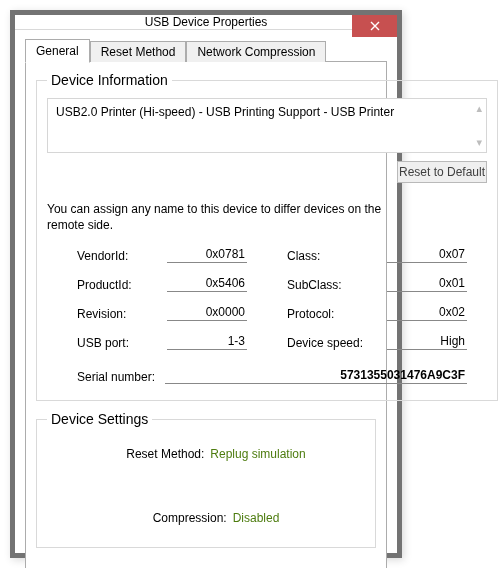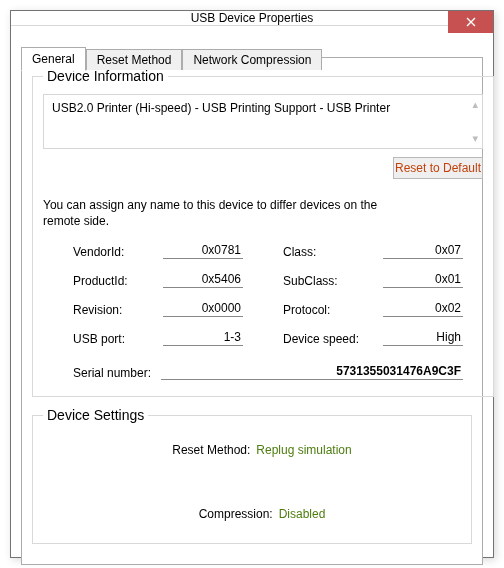--- a/index.html
+++ b/index.html
@@ -5,23 +5,23 @@
   * { box-sizing: border-box; }
   body {
     margin: 0;
     padding: 10px;
     font-family: "Segoe UI", Tahoma, sans-serif;
     font-size: 12px;
     background: #fff;
     color: #000;
   }
   .window {
-    width: 484px;
+    width: 392px;
     height: 548px;
-    border: 1px solid #737373;
+    border: 5px solid #737373;
     background: #fff;
     box-shadow: 2px 2px 8px rgba(0,0,0,0.15);
     position: relative;
     display: flex;
     flex-direction: column;
   }
   .titlebar {
     height: 30px;
     background: #fff;
     border-bottom: 1px solid #d9d9d9;
@@ -51,21 +51,21 @@
   }
   .body {
     flex: 1;
     padding: 8px 10px 10px 10px;
     display: flex;
     flex-direction: column;
   }
   .tabs {
     display: flex;
     position: relative;
-    top: 13px;
+    top: 1px;
     z-index: 2;
   }
   .tab {
     border: 1px solid #ACACAC;
     border-bottom: none;
     background: #fff;
     padding: 3px 10px;
     font-size: 12px;
     margin-right: 0;
     position: relative;
@@ -128,21 +128,21 @@
     flex: 1;
     font-size: 12px;
     line-height: 1.35;
     margin-top: 40px;
   }
   .reset-btn {
     width: 90px;
     height: 22px;
     border: 1px solid #B9B9B9;
     background: #EFEFEF;
-    color: #c2410c;
+    color: #404040;
     font-size: 12px;
     display: inline-flex;
     align-items: center;
     justify-content: center;
     cursor: default;
   }
   .grid {
     display: grid;
     grid-template-columns: 90px 80px 40px 100px 80px;
     row-gap: 13px;

